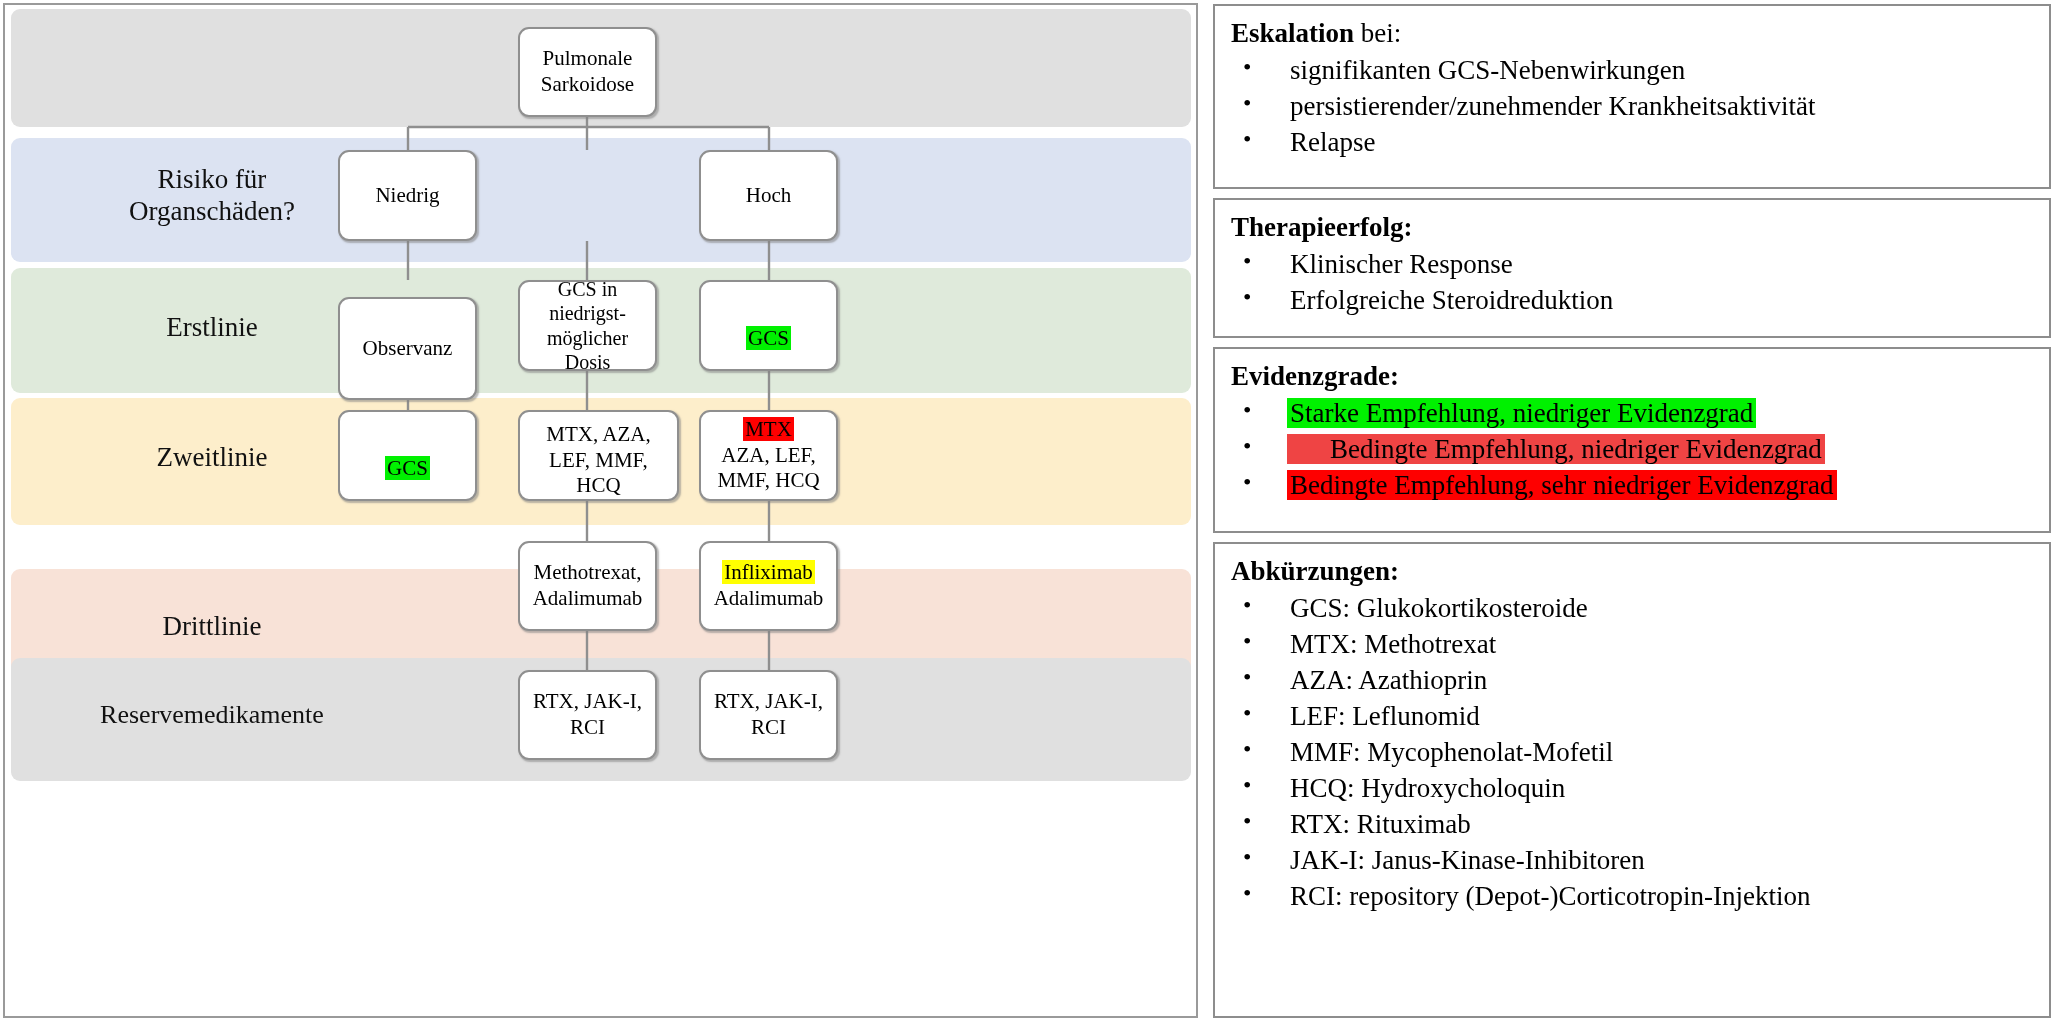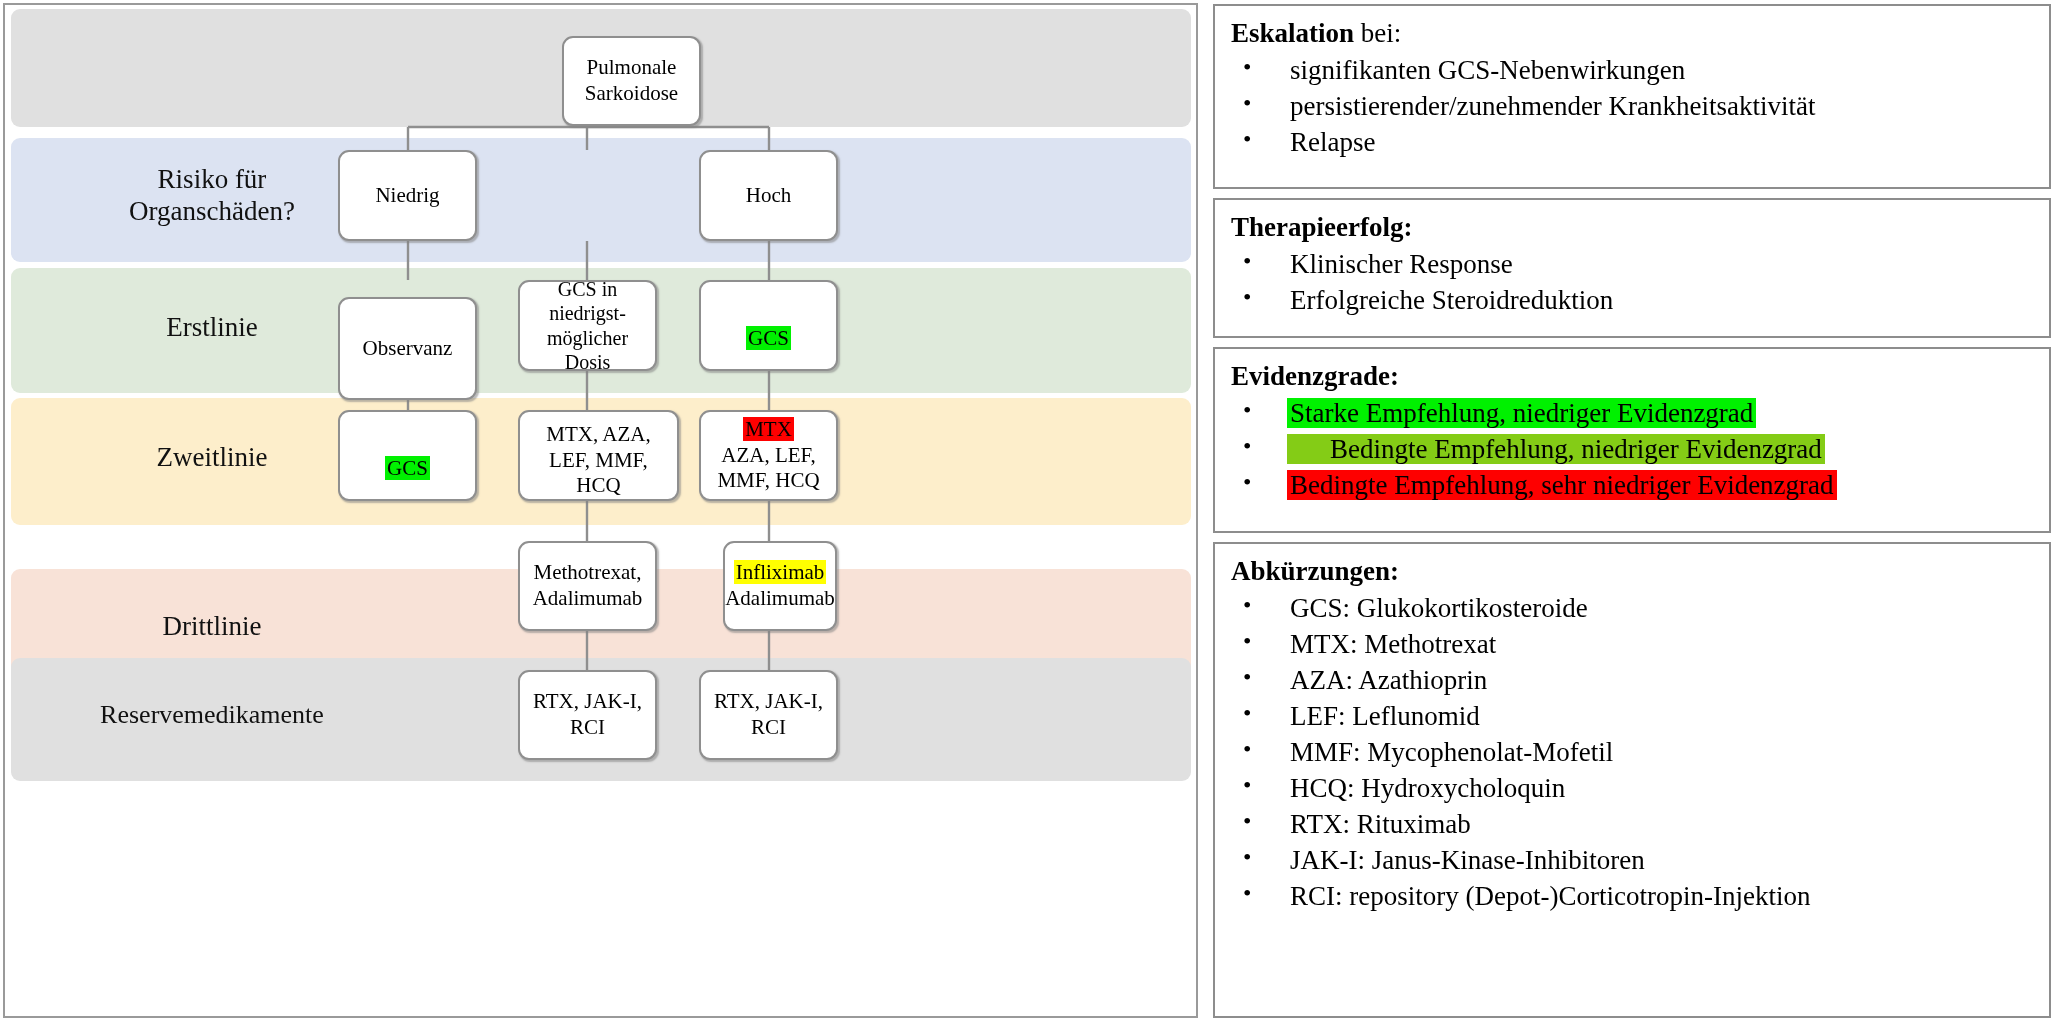--- a/index.html
+++ b/index.html
@@ -136,21 +136,21 @@
       <path d="M764,366 L764,405"></path>
 
       <path d="M582,496 L582,536"></path>
       <path d="M764,496 L764,536"></path>
 
       <path d="M582,626 L582,665"></path>
       <path d="M764,626 L764,665"></path>
     </g>
   </svg>
 
-  <div class="node" style="left:513px;top:31px;width:139px;height:90px;margin-left:44px;">
+  <div class="node" style="left:513px;top:22px;width:139px;height:90px;">
     <span class="txt">Pulmonale
 Sarkoidose</span>
   </div>
 
   <div class="node" style="left:333px;top:145px;width:139px;height:91px;">
     <span class="txt">Niedrig</span>
   </div>
   <div class="node" style="left:694px;top:145px;width:139px;height:91px;">
     <span class="txt">Hoch</span>
   </div>
@@ -182,21 +182,21 @@
   </div>
   <div class="node" style="left:694px;top:405px;width:139px;height:91px;">
     <span class="txt"><span class="hl hl-red">MTX</span><br><span style="white-space:pre-line;">AZA, LEF,
 MMF, HCQ</span></span>
   </div>
 
   <div class="node" style="left:513px;top:536px;width:139px;height:90px;">
     <span class="txt">Methotrexat,
 Adalimumab</span>
   </div>
-  <div class="node" style="left:694px;top:536px;width:114px;height:90px;margin-left:24px;">
+  <div class="node" style="left:694px;top:536px;width:139px;height:90px;">
     <span class="txt"><span class="hl hl-yellow">Infliximab</span><br><span>Adalimumab</span></span>
   </div>
 
   <div class="node" style="left:513px;top:665px;width:139px;height:90px;">
     <span class="txt">RTX, JAK-I,
 RCI</span>
   </div>
   <div class="node" style="left:694px;top:665px;width:139px;height:90px;">
     <span class="txt">RTX, JAK-I,
 RCI</span>
@@ -223,21 +223,21 @@
     <li><span class="bullet">•</span><span class="mark">Erfolgreiche Steroidreduktion</span></li>
   </ul>
 </div>
 
 <div class="info-panel" style="left:1213px;top:347px;width:838px;height:186px;">
   <div class="info-title">
     <b>Evidenzgrade:</b>
   </div>
   <ul class="info-list">
     <li><span class="bullet">•</span><span class="mark" style="background:#00f100;">Starke Empfehlung, niedriger Evidenzgrad</span></li>
-    <li><span class="bullet">•</span><span class="mark" style="background:#84cc16;padding-left:43px;">Bedingte Empfehlung, niedriger Evidenzgrad</span></li>
+    <li><span class="bullet">•</span><span class="mark" style="background:#ef4444;padding-left:43px;">Bedingte Empfehlung, niedriger Evidenzgrad</span></li>
     <li><span class="bullet">•</span><span class="mark" style="background:#fe0000;">Bedingte Empfehlung, sehr niedriger Evidenzgrad</span></li>
   </ul>
 </div>
 
 <div class="info-panel" style="left:1213px;top:542px;width:838px;height:476px;">
   <div class="info-title">
     <b>Abkürzungen:</b>
   </div>
   <ul class="info-list">
     <li><span class="bullet">•</span><span class="mark">GCS: Glukokortikosteroide</span></li>

